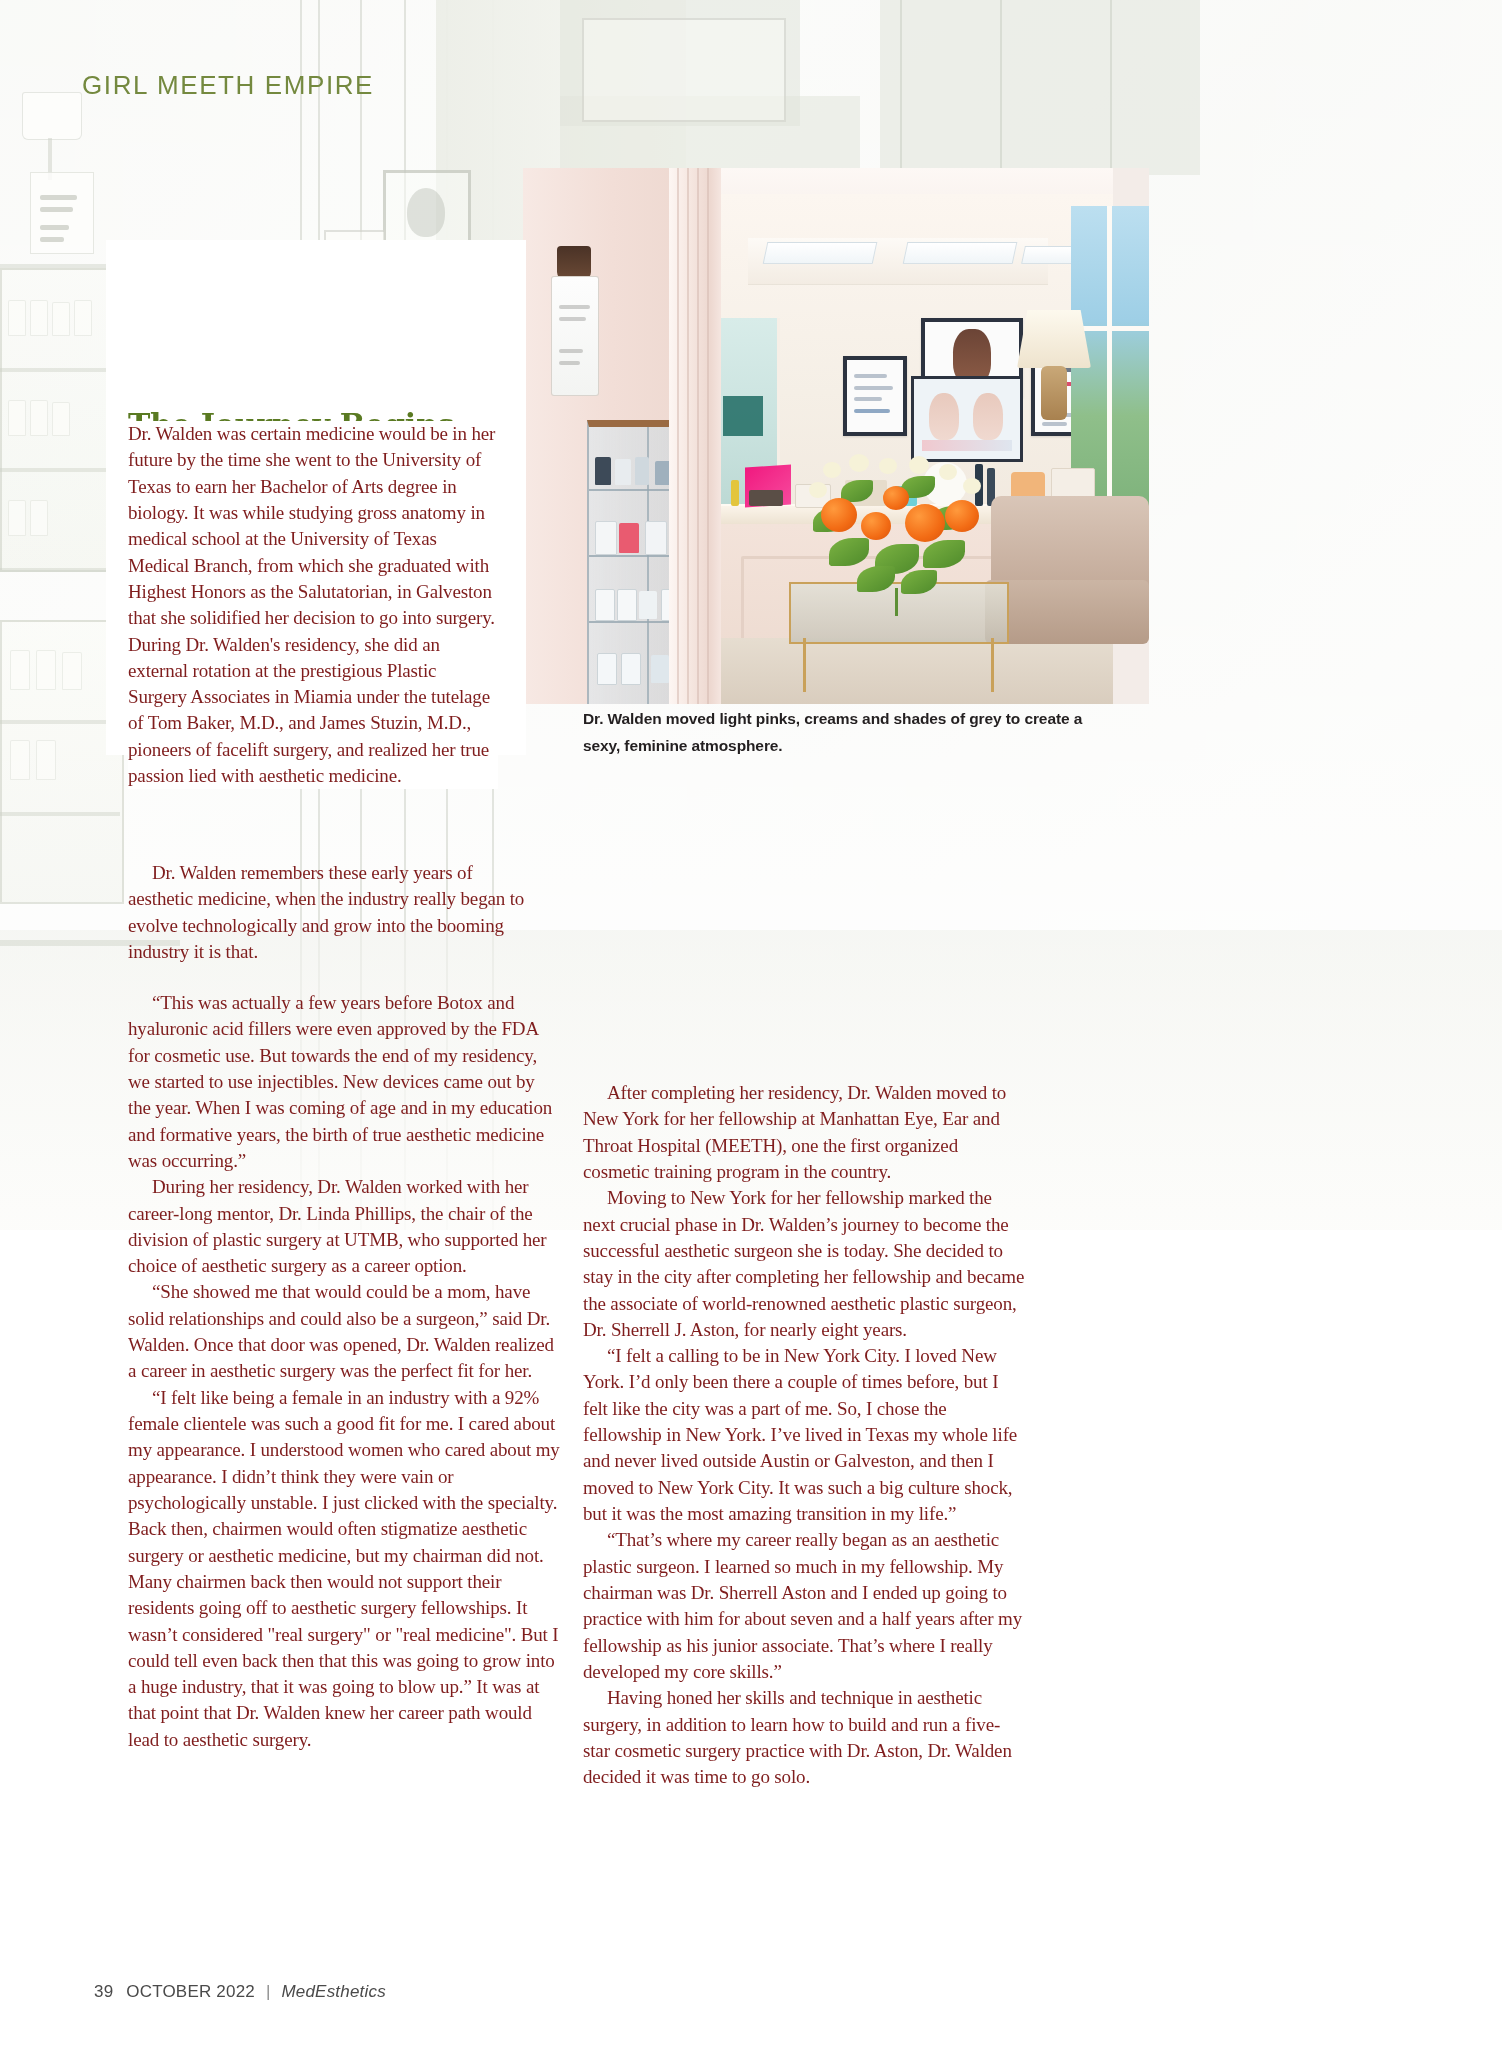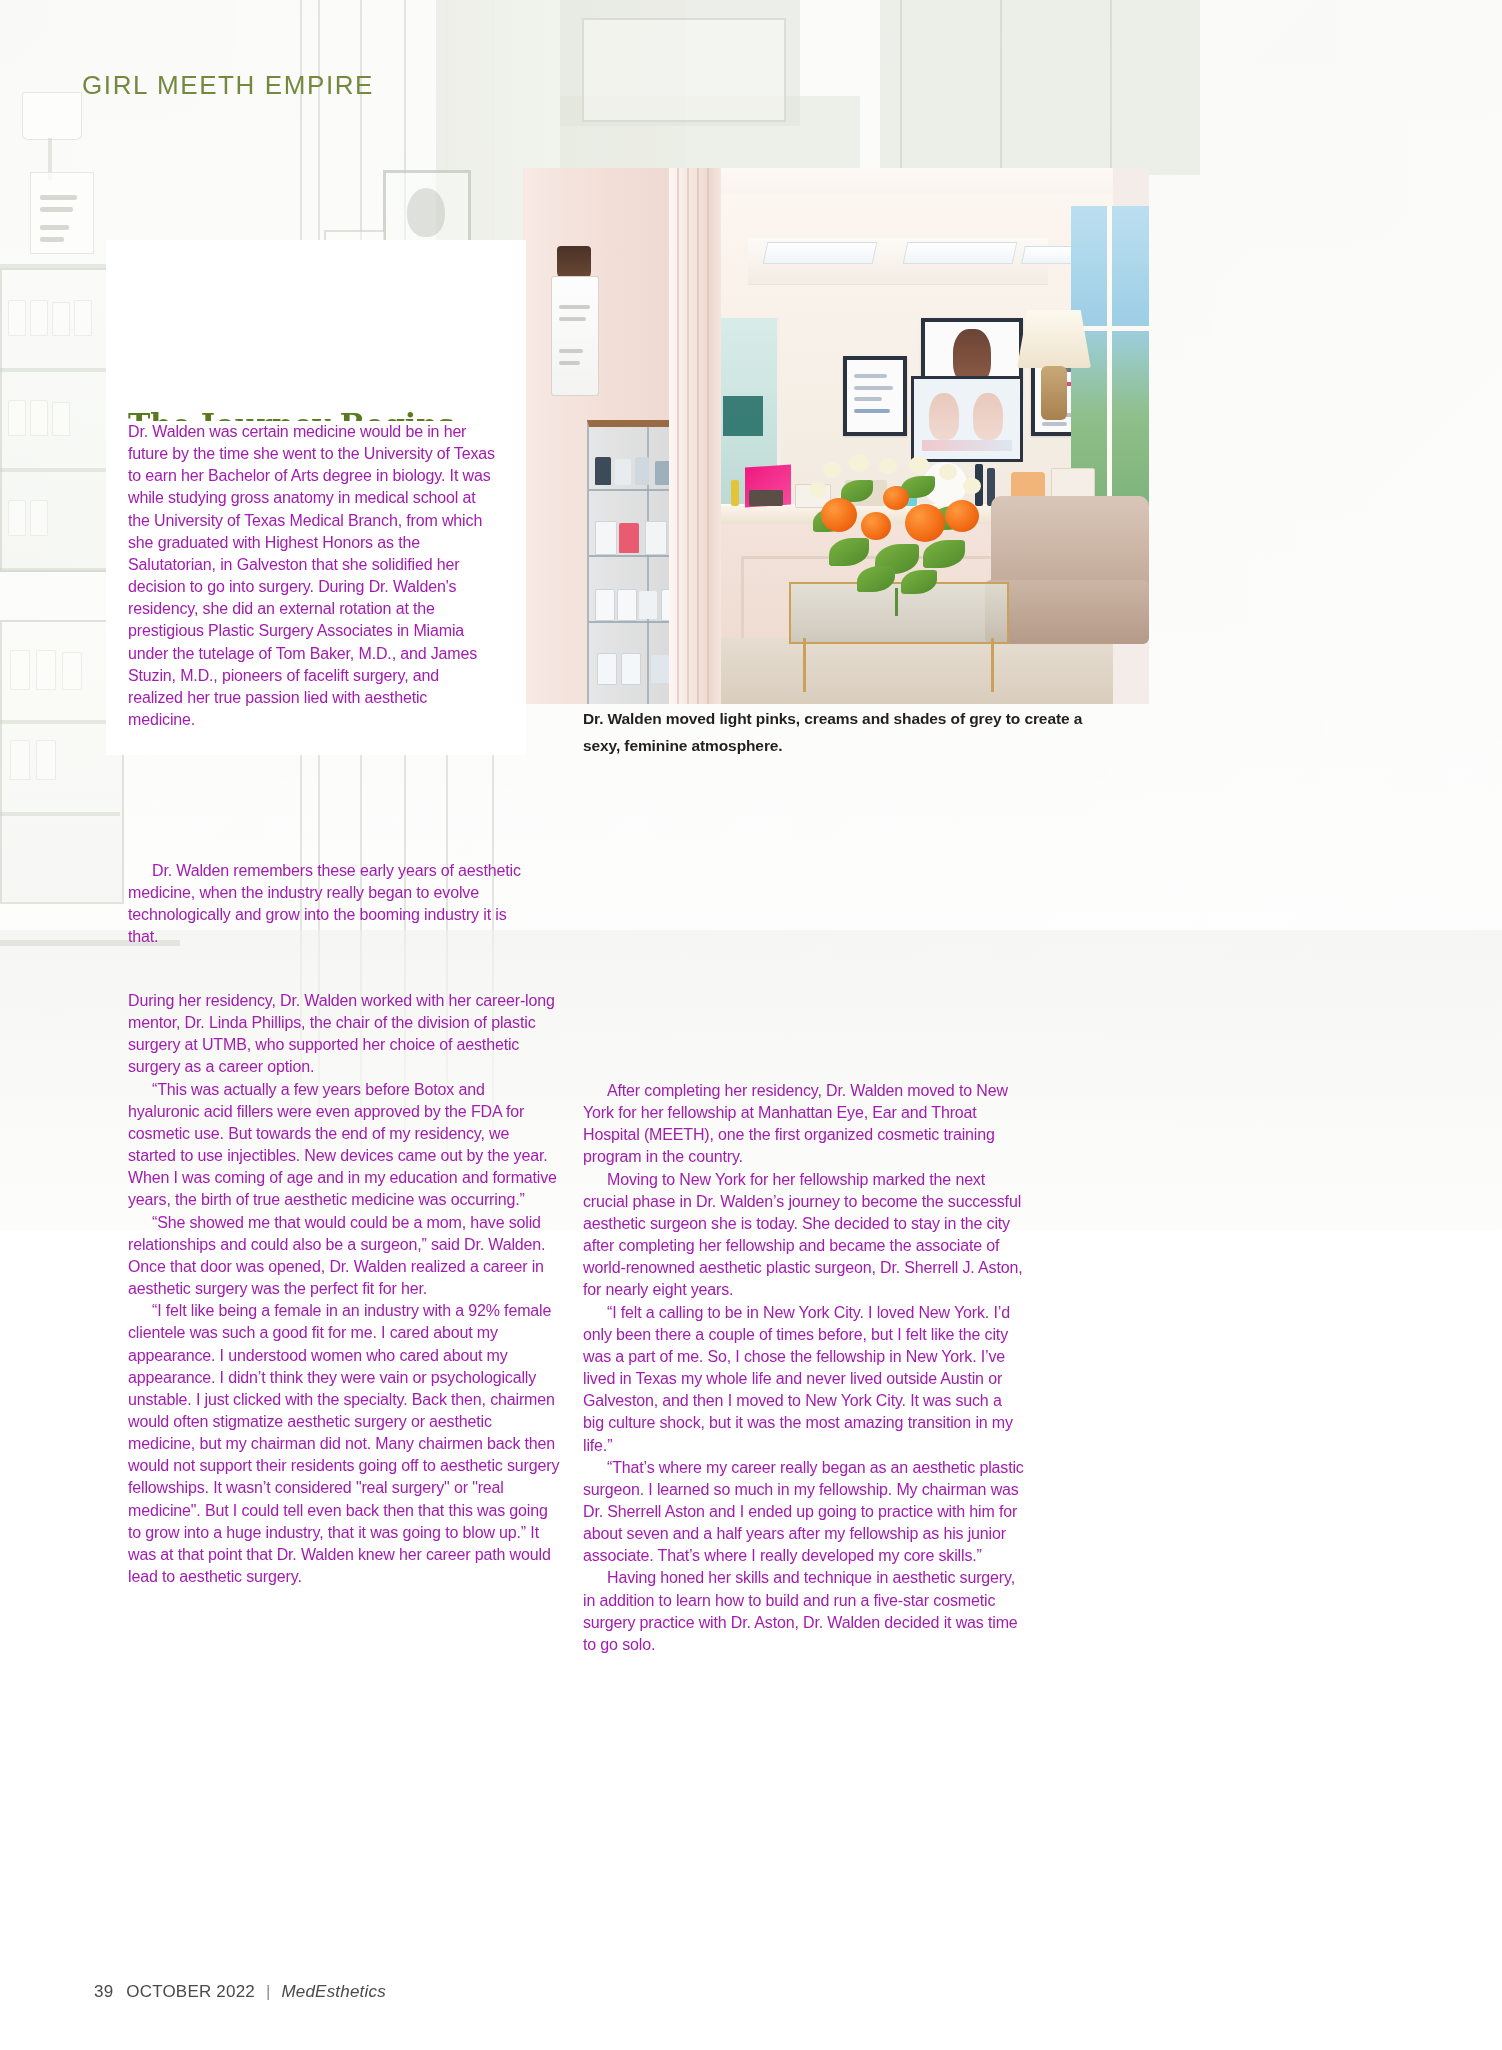--- a/index.html
+++ b/index.html
@@ -361,24 +361,24 @@
     top: 382px;
     font-family: "DejaVu Serif", serif;
     font-weight: bold;
     font-size: 30px;
     color: #5a7a22;
     letter-spacing: -0.2px;
   }
 
   .col {
     position: absolute;
-    font-size: 16px;
+    font-size: 19px;
     line-height: 1.385;
-    color: #a21caf;
-    font-family: Liberation Sans, sans-serif;
+    color: #7f1d1d;
+    font-family: Liberation Serif, serif;
     letter-spacing: -0.15px;
   }
   .col p { margin: 0; }
   .col p + p { text-indent: 24px; }
 
   .col-left-top {
     left: 128px;
     top: 421px;
     width: 370px;
     background: #ffffff;
@@ -622,22 +622,22 @@
 
   <div class="col col-left-top">
     <p>Dr. Walden was certain medicine would be in her future by the time she went to the University of Texas to earn her Bachelor of Arts degree in biology. It was while studying gross anatomy in medical school at the University of Texas Medical Branch, from which she graduated with Highest Honors as the Salutatorian, in Galveston that she solidified her decision to go into surgery. During Dr. Walden's residency, she did an external rotation at the prestigious Plastic Surgery Associates in Miamia under the tutelage of Tom Baker, M.D., and James Stuzin, M.D., pioneers of facelift surgery, and realized her true passion lied with aesthetic medicine.</p>
   </div>
 
   <div class="col col-left-mid">
     <p style="text-indent:24px">Dr. Walden remembers these early years of aesthetic medicine, when the industry really began to evolve technologically and grow into the booming industry it is that.</p>
   </div>
 
   <div class="col col-left-bottom">
+    <p style="text-indent:24px">“This was actually a few years before Botox and hyaluronic acid fillers were even approved by the FDA for cosmetic use. But towards the end of my residency, we started to use injectibles. New devices came out by the year. When I was coming of age and in my education and formative years, the birth of true aesthetic medicine was occurring.”</p>
     <p>During her residency, Dr. Walden worked with her career-long mentor, Dr. Linda Phillips, the chair of the division of plastic surgery at UTMB, who supported her choice of aesthetic surgery as a career option.</p>
-    <p style="text-indent:24px">“This was actually a few years before Botox and hyaluronic acid fillers were even approved by the FDA for cosmetic use. But towards the end of my residency, we started to use injectibles. New devices came out by the year. When I was coming of age and in my education and formative years, the birth of true aesthetic medicine was occurring.”</p>
     <p>“She showed me that would could be a mom, have solid relationships and could also be a surgeon,” said Dr. Walden. Once that door was opened, Dr. Walden realized a career in aesthetic surgery was the perfect fit for her.</p>
     <p>“I felt like being a female in an industry with a 92% female clientele was such a good fit for me. I cared about my appearance. I understood women who cared about my appearance. I didn’t think they were vain or psychologically unstable. I just clicked with the specialty. Back then, chairmen would often stigmatize aesthetic surgery or aesthetic medicine, but my chairman did not. Many chairmen back then would not support their residents going off to aesthetic surgery fellowships. It wasn’t considered "real surgery" or "real medicine". But I could tell even back then that this was going to grow into a huge industry, that it was going to blow up.” It was at that point that Dr. Walden knew her career path would lead to aesthetic surgery.</p>
   </div>
 
   <div class="col col-right">
     <p style="text-indent:24px">After completing her residency, Dr. Walden moved to New York for her fellowship at Manhattan Eye, Ear and Throat Hospital (MEETH), one the first organized cosmetic training program in the country.</p>
     <p>Moving to New York for her fellowship marked the next crucial phase in Dr. Walden’s journey to become the successful aesthetic surgeon she is today. She decided to stay in the city after completing her fellowship and became the associate of world-renowned aesthetic plastic surgeon, Dr. Sherrell J. Aston, for nearly eight years.</p>
     <p>“I felt a calling to be in New York City. I loved New York. I’d only been there a couple of times before, but I felt like the city was a part of me. So, I chose the fellowship in New York. I’ve lived in Texas my whole life and never lived outside Austin or Galveston, and then I moved to New York City. It was such a big culture shock, but it was the most amazing transition in my life.”</p>
     <p>“That’s where my career really began as an aesthetic plastic surgeon. I learned so much in my fellowship. My chairman was Dr. Sherrell Aston and I ended up going to practice with him for about seven and a half years after my fellowship as his junior associate. That’s where I really developed my core skills.”</p>
     <p>Having honed her skills and technique in aesthetic surgery, in addition to learn how to build and run a five-star cosmetic surgery practice with Dr. Aston, Dr. Walden decided it was time to go solo.</p>

